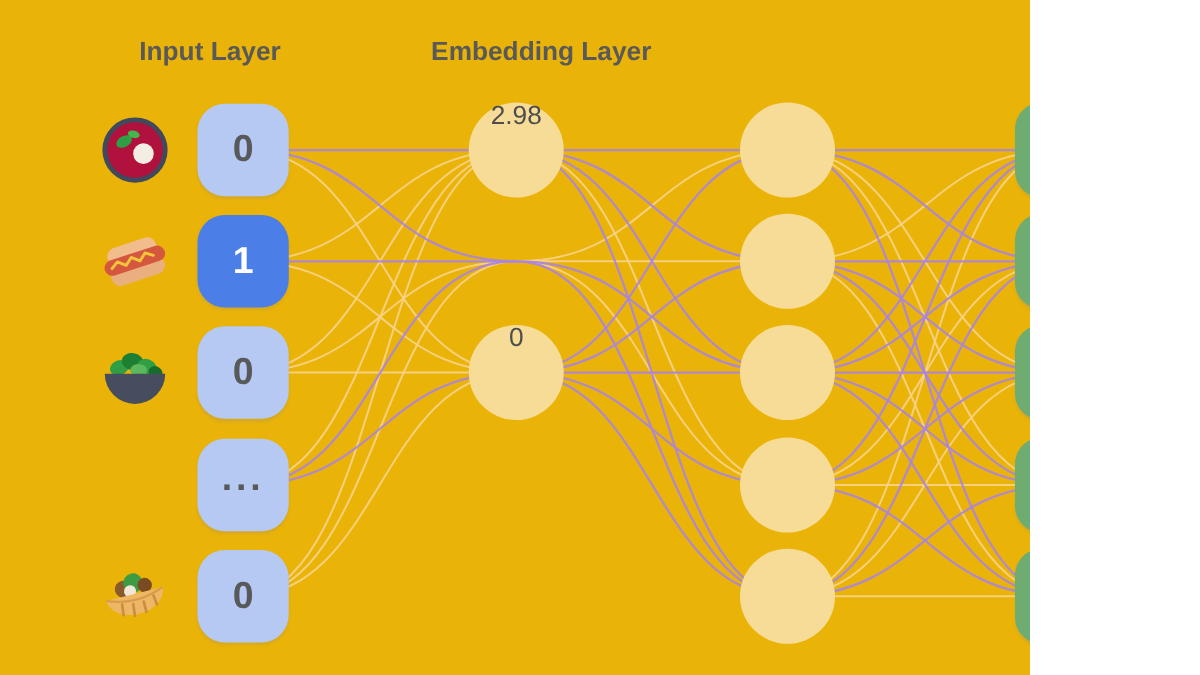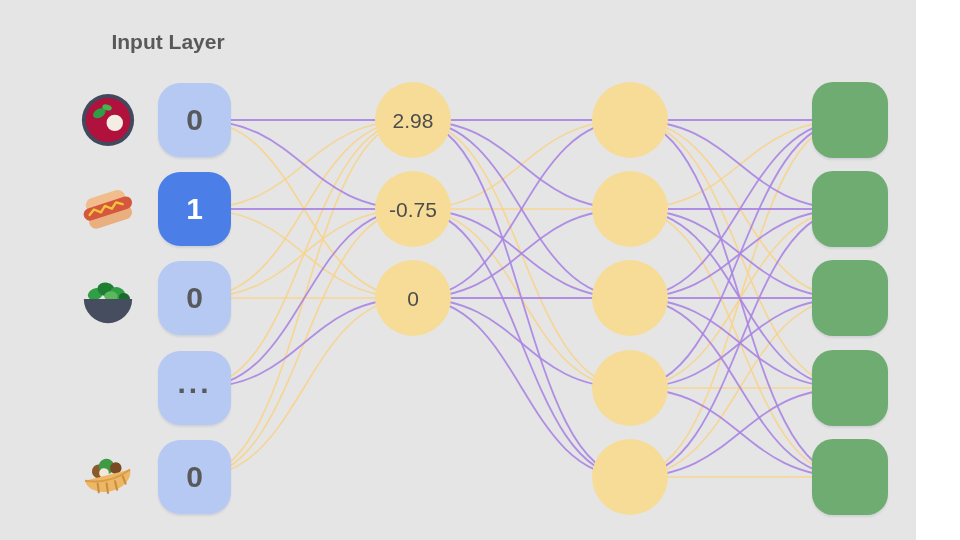--- a/index.html
+++ b/index.html
@@ -1,17 +1,17 @@
 <!DOCTYPE html>
 <html style="--input_node: #b5c9f2; --input_node_active: #4b7ee6; --embedding_node: #f6dc96; --hidden_node: #f6dc96; --output_node: #6fac72; --line_purple: #a884e2; --line_yellow: #f8d389; --title_text: #595959; --value_text: #58595b;"><head>
 <meta charset="utf-8">
 <style>
   html,body{margin:0;padding:0;background:#ffffff;}
   .stage{
-    position:relative;width:916px;height:540px;background:#e5e5e5;overflow:hidden;
+    position:relative;width:824px;height:540px;background:#eab308;overflow:hidden;
     font-family:"Liberation Sans", sans-serif;
   }
   .edges{position:absolute;left:0;top:0;width:960px;height:540px;}
   .title{
     position:absolute;top:30px;transform:translateX(-50%);
     font-size:21px;font-weight:bold;color:var(--title_text,#595959);
     white-space:nowrap;margin:0;
   }
   .title-input{left:168px;}
   .title-embed{left:433px;}
@@ -27,21 +27,21 @@
     background:var(--input_node,#b5c9f2);
   }
   .in-node .val{
     font-size:30px;font-weight:bold;color:var(--value_text,#58595b);line-height:1;
   }
   .in-node.active{background:var(--input_node_active,#4b7ee6);}
   .in-node.active .val{color:#ffffff;}
   .in-node .val.dots{letter-spacing:3px;margin-top:-10px;}
   .node-ci{
     position:absolute;width:76px;height:76px;border-radius:50%;
-    display:flex;align-items:center;justify-content:center;
+    display:flex;justify-content:center;
   }
   .em-node{left:375px;background:var(--embedding_node,#f6dc96);}
   .em-node .val{font-size:21px;color:#4d4d4d;line-height:1;}
   .hid-node{left:592px;background:var(--hidden_node,#f6dc96);}
   .out-node{
     left:812px;width:76px;height:76px;border-radius:21px;
     background:var(--output_node,#6fac72);
   }
 </style>
 </head>
@@ -101,20 +101,21 @@
       <path d="M630,298 C740,298 740,388 850,388" fill="none" stroke="#a884e2" stroke-width="1.8" stroke-opacity="0.9"></path>
       <path d="M630,298 C740,298 740,477 850,477" fill="none" stroke="#a884e2" stroke-width="1.8" stroke-opacity="0.9"></path>
       <path d="M630,388 C740,388 740,120 850,120" fill="none" stroke="#a884e2" stroke-width="1.8" stroke-opacity="0.9"></path>
       <path d="M630,388 C740,388 740,298 850,298" fill="none" stroke="#a884e2" stroke-width="1.8" stroke-opacity="0.9"></path>
       <path d="M630,388 C740,388 740,477 850,477" fill="none" stroke="#a884e2" stroke-width="1.8" stroke-opacity="0.9"></path>
       <path d="M630,477 C740,477 740,209 850,209" fill="none" stroke="#a884e2" stroke-width="1.8" stroke-opacity="0.9"></path>
       <path d="M630,477 C740,477 740,388 850,388" fill="none" stroke="#a884e2" stroke-width="1.8" stroke-opacity="0.9"></path>
     </svg>
 
   <h2 class="title title-input">Input Layer</h2>
+  <h2 class="title title-embed">Embedding Layer</h2>
 
   <div class="icon" style="top:91px">
     <svg viewBox="0 0 60 60">
       <circle cx="30" cy="30" r="27" fill="#414a5c"></circle>
       <circle cx="30" cy="30" r="23" fill="#b0123d"></circle>
       <circle cx="37" cy="33" r="8.5" fill="#f4ede4"></circle>
       <ellipse cx="21" cy="23" rx="7" ry="4.5" fill="#2f9e44" transform="rotate(-30 21 23)"></ellipse>
       <ellipse cx="29" cy="17" rx="5" ry="3" fill="#40b84e" transform="rotate(15 29 17)"></ellipse>
     </svg>
   </div>
@@ -167,23 +168,20 @@
   <div class="node-sq in-node" style="top:351px">
       <span class="val dots">...</span>
     </div>
   <div class="node-sq in-node" style="top:440px">
       <span class="val">0</span>
     </div>
 
   <div class="node-ci em-node" style="top:82px">
       <span class="val">2.98</span>
     </div>
-  <div class="node-ci em-node" style="top:171px">
-      <span class="val">-0.75</span>
-    </div>
   <div class="node-ci em-node" style="top:260px">
       <span class="val">0</span>
     </div>
 
   <div class="node-ci hid-node" style="top:82px"></div>
   <div class="node-ci hid-node" style="top:171px"></div>
   <div class="node-ci hid-node" style="top:260px"></div>
   <div class="node-ci hid-node" style="top:350px"></div>
   <div class="node-ci hid-node" style="top:439px"></div>
 

